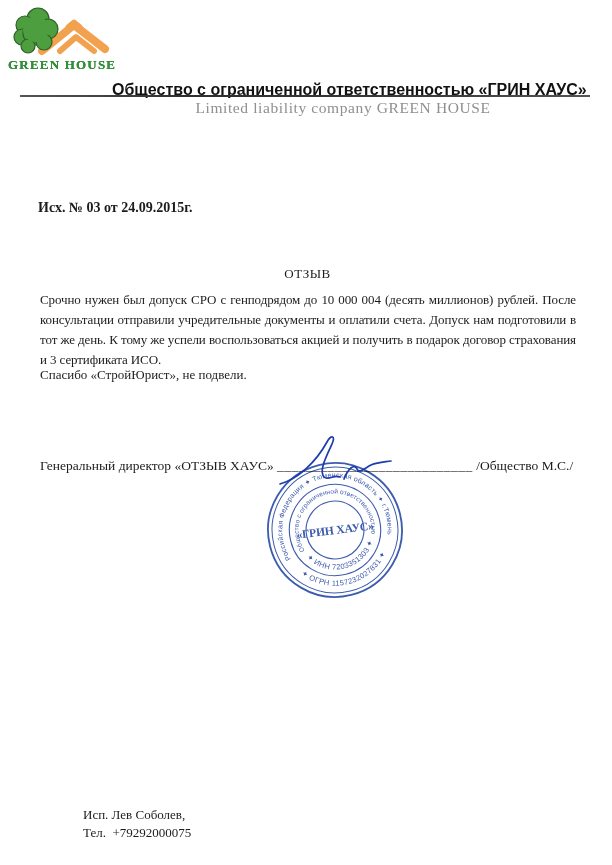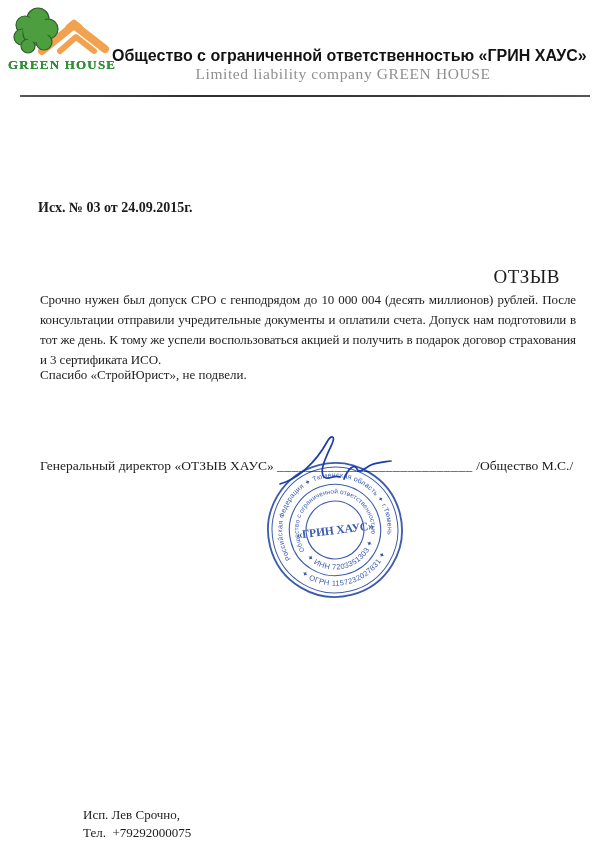--- a/index.html
+++ b/index.html
@@ -23,43 +23,43 @@
     font-family: "Liberation Serif", serif;
     font-weight: bold; font-size: 13px; letter-spacing: 1.2px;
     color: #2e9235; text-align: center; white-space: nowrap;
     text-shadow: 0 0 0.4px #1d6b24;
   }
   #header-text {
     position: absolute; left: 112px; top: 47px; width: 462px; text-align: center;
   }
   .company-ru {
     font-family: "Liberation Sans", sans-serif;
-    font-weight: bold; font-size: 16px; color: #121212; white-space: nowrap;
+    font-weight: bold; font-size: 16px; color: #121212; white-space: nowrap; margin-top: 34px;
   }
   .company-en {
     font-family: "Liberation Serif", serif;
     font-size: 15.5px; letter-spacing: 0.6px; color: #8f8f8f; white-space: nowrap;
   }
   #divider {
     position: absolute; left: 20px; top: 95px; width: 570px; height: 2px;
     background: linear-gradient(90deg, #555 0%, #2e2e2e 30%, #3a3a3a 70%, #555 100%);
   }
   
   #ref-out {
     position: absolute; left: 38px; top: 200px;
     font-size: 14px; font-weight: bold; white-space: nowrap;
   }
   #recipient {
     position: absolute; right: 36px; top: 198px;
     font-size: 14px; white-space: nowrap;
   }
   
   #review-title {
-    position: absolute; left: 25px; top: 266px; width: 535px;
-    text-align: right; font-size: 19px; letter-spacing: 0.5px;
+    position: absolute; left: 40px; top: 266px; width: 535px;
+    text-align: center; font-size: 13px; letter-spacing: 0.5px;
   }
   #review-body {
     position: absolute; left: 40px; top: 290px; width: 536px;
     font-size: 13px; line-height: 20px; text-align: justify; letter-spacing: -0.1px;
   }
   #review-thanks {
     position: absolute; left: 40px; top: 367px; width: 536px;
     font-size: 13px;
   }
   
@@ -162,17 +162,17 @@
   <div id="signature">
     <svg width="134" height="58" viewBox="0 0 134 58">
       <g fill="none" stroke="#1d3cae" stroke-width="1.7" stroke-linecap="round">
         <path d="M14,52 C32,47 50,30 61,10 C65,3 70,3 66,12 C59,27 53,39 58,45 C62,49 69,42 74,45"></path>
         <path d="M78,47 C82,37 88,31 91,37 C93,42 99,36 105,33 C112,30 119,30 125,29"></path>
       </g>
     </svg>
   </div>
 
   <div id="footer">
-    <div>Исп. Лев Срочно,</div>
+    <div>Исп. Лев Соболев,</div>
     <div>Тел.&nbsp; +79292000075</div>
   </div>
 
 </div>
 
 </body></html>

